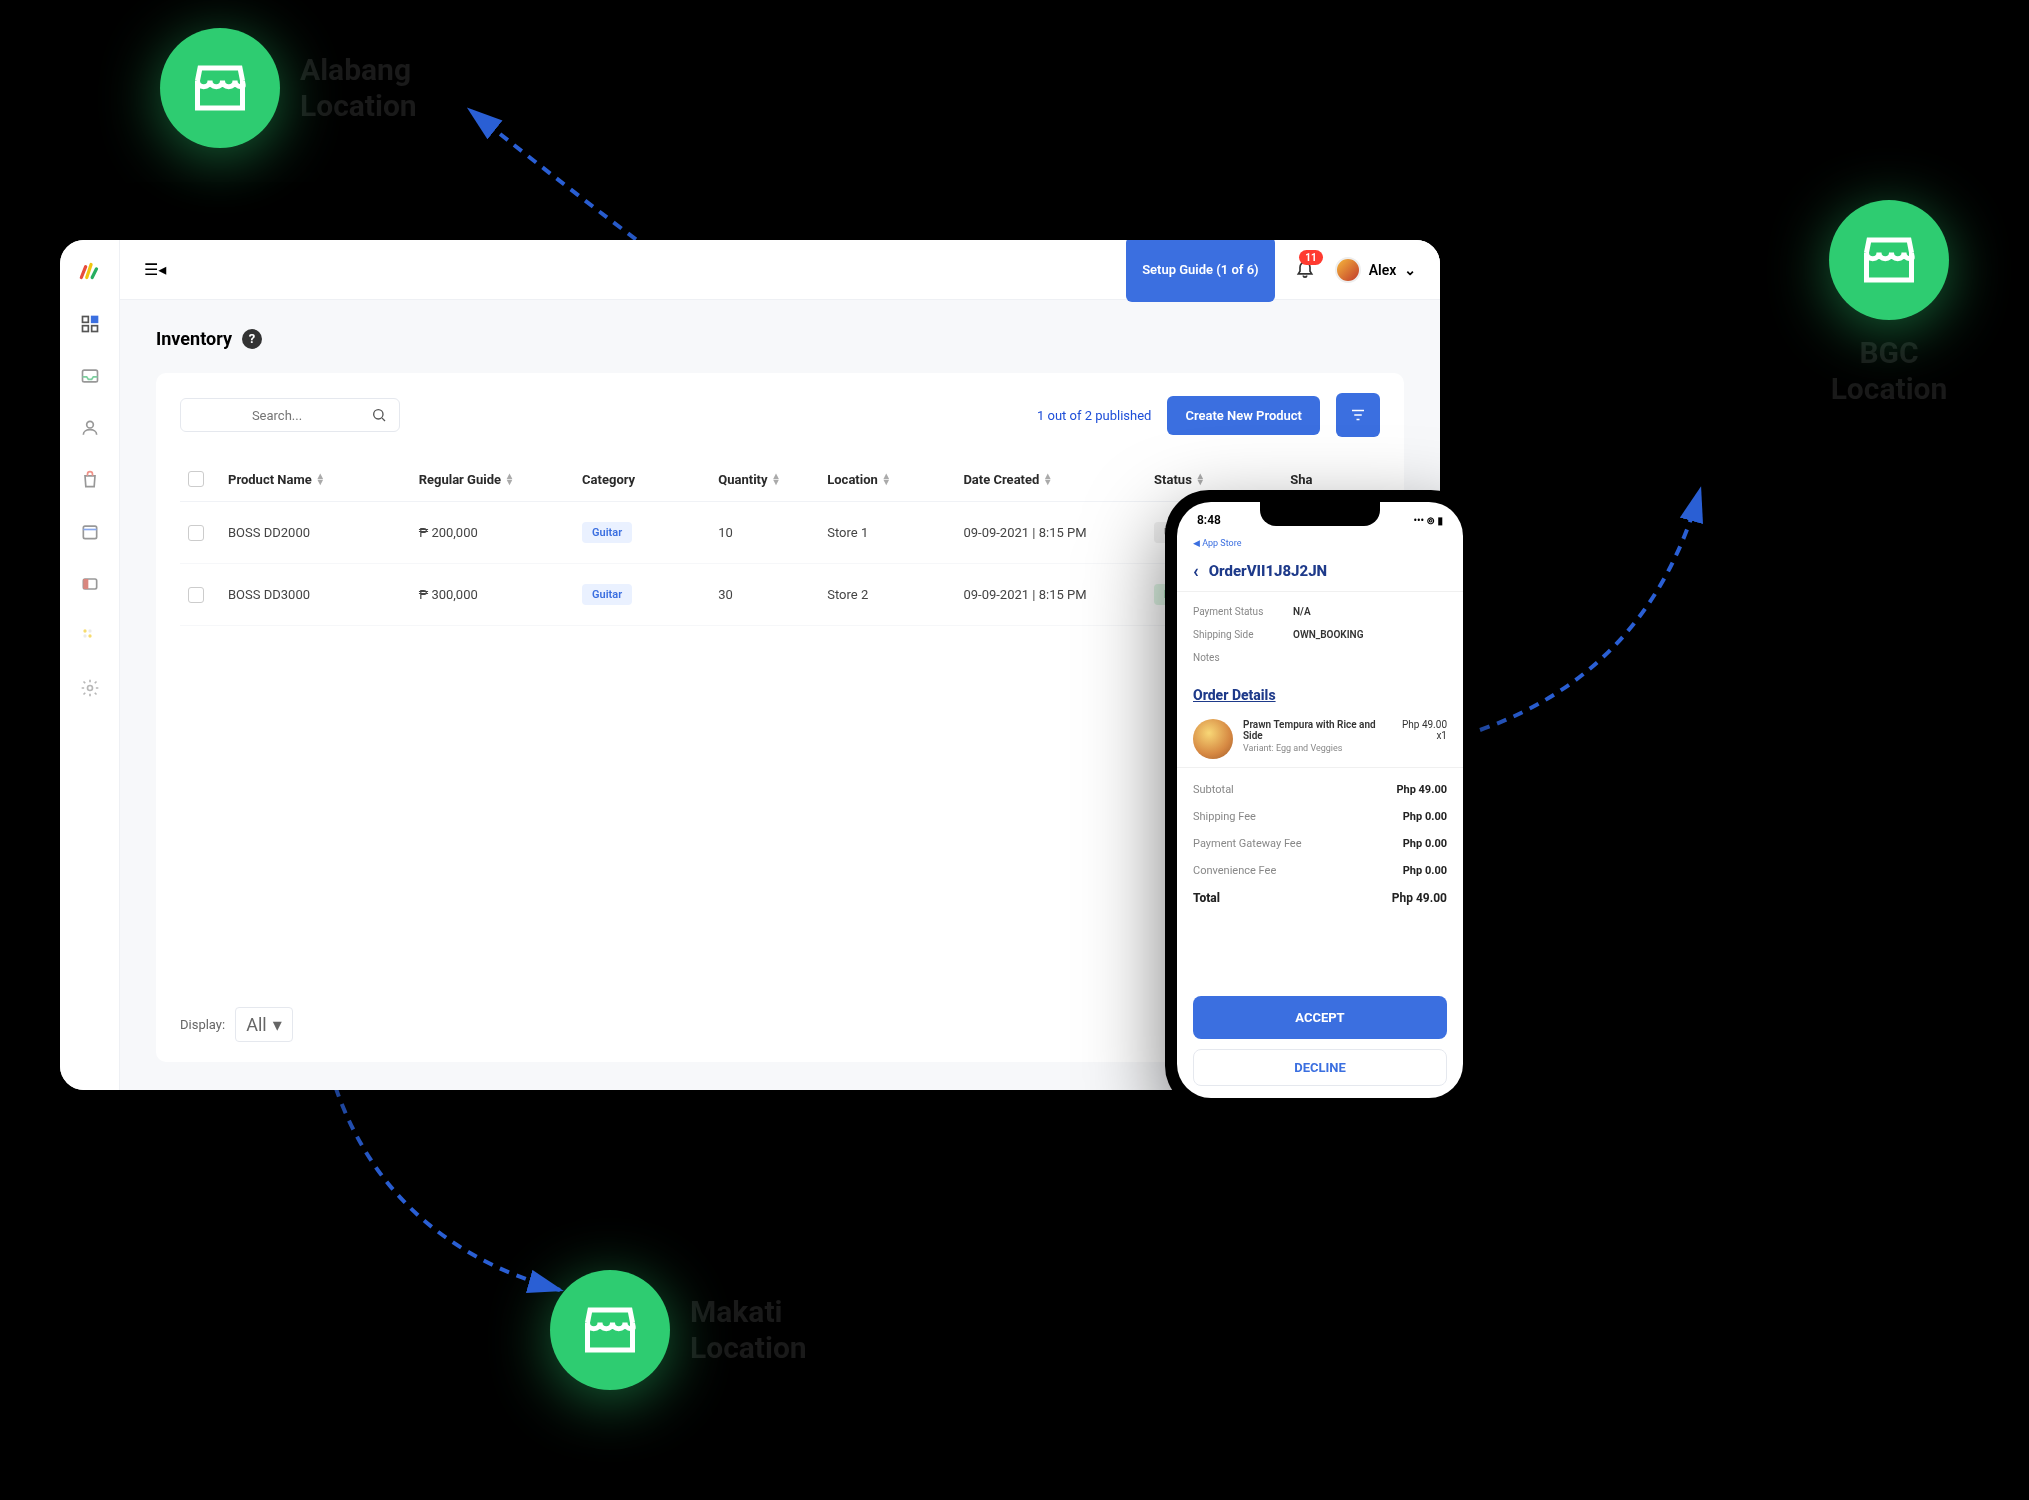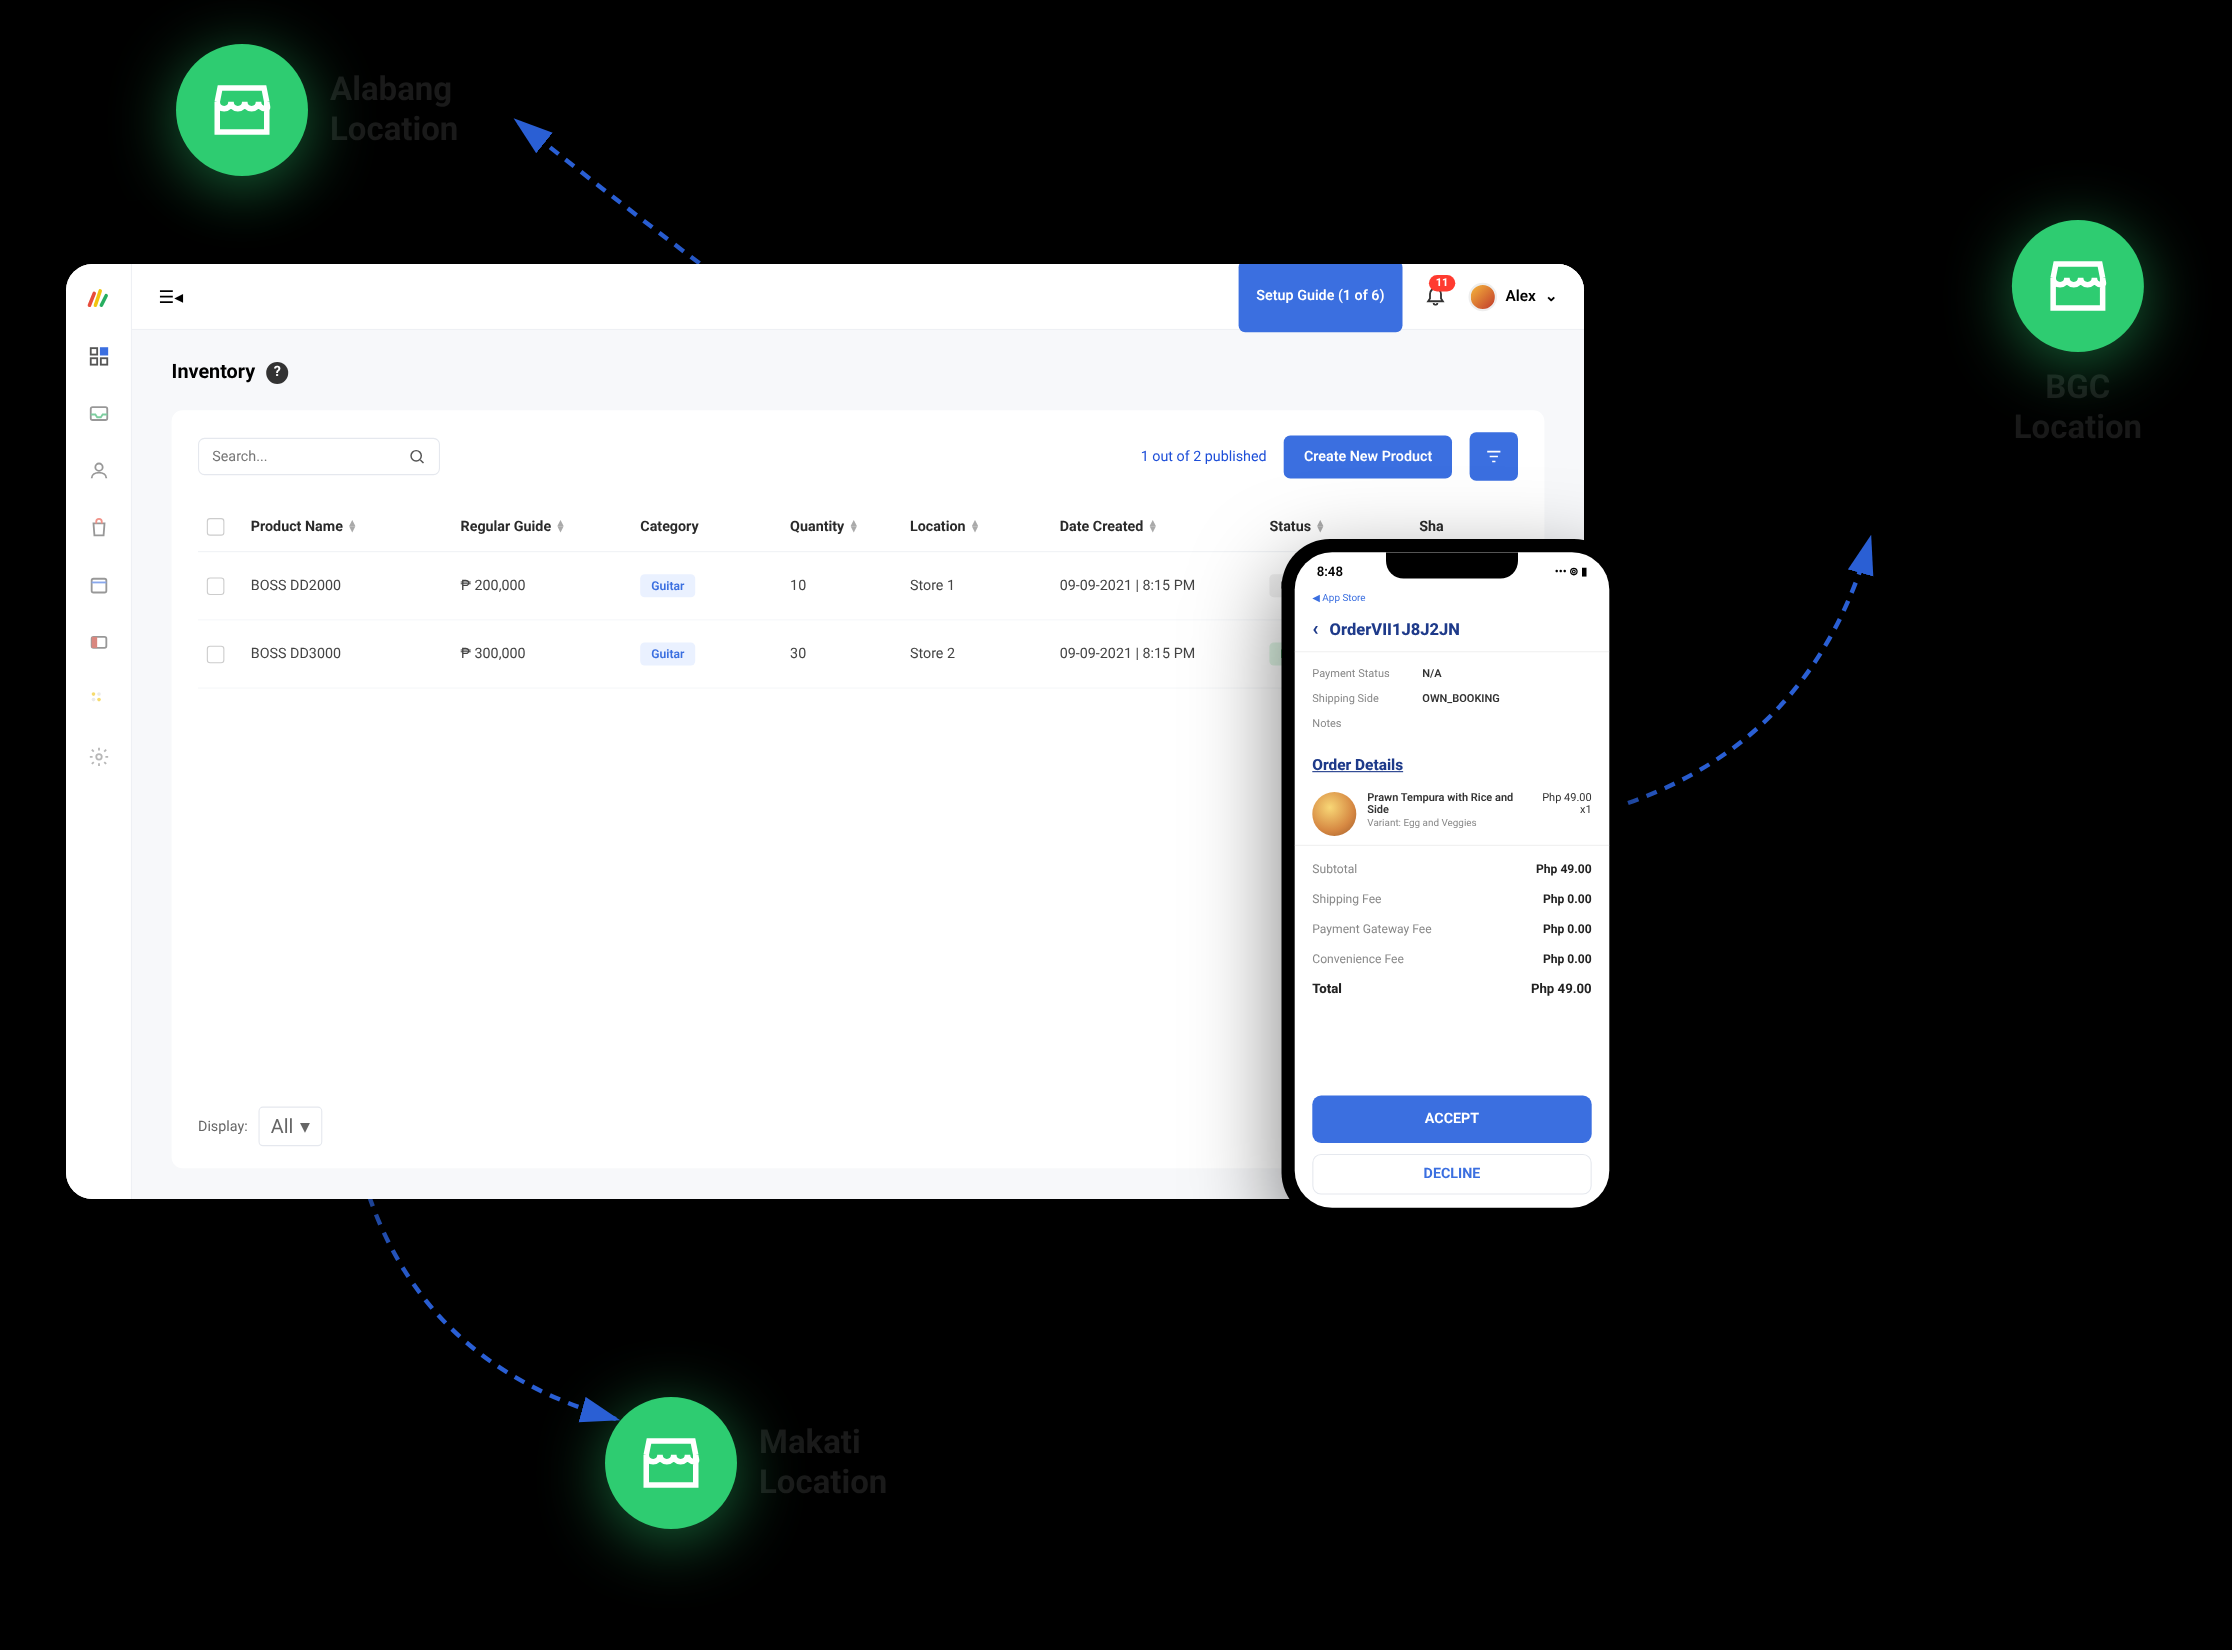--- a/index.html
+++ b/index.html
@@ -4,21 +4,21 @@
 <style>
 * { box-sizing: border-box; margin: 0; padding: 0; font-family: -apple-system, BlinkMacSystemFont, 'Segoe UI', Roboto, sans-serif; }
 body { background: #000; width: 2029px; height: 1500px; position: relative; overflow: hidden; }
 
 
 .location-bubble { position: absolute; display: flex; align-items: center; gap: 20px; }
 .store-circle { width: 120px; height: 120px; background: #2ecc71; border-radius: 50%; display: flex; align-items: center; justify-content: center; filter: drop-shadow(0 10px 30px rgba(46,204,113,0.5)); }
 .store-circle svg { width: 60px; height: 60px; }
 .location-label { font-size: 30px; font-weight: 700; color: #1a1a1a; line-height: 1.2; }
 
-.bubble-alabang { top: 40px; left: 160px; }
+.bubble-alabang { top: 28px; left: 160px; }
 .bubble-bgc { top: 200px; right: 80px; flex-direction: column; gap: 15px; }
 .bubble-bgc .location-label { text-align: center; }
 .bubble-makati { bottom: 110px; left: 550px; }
 
 
 .arrow-line { position: absolute; pointer-events: none; }
 
 
 .dashboard { position: absolute; top: 240px; left: 60px; width: 1380px; height: 850px; background: #fff; border-radius: 24px; box-shadow: 0 30px 80px rgba(0,0,0,0.4); overflow: hidden; display: flex; }
 
@@ -38,21 +38,21 @@
 .user-chip { display: flex; align-items: center; gap: 8px; cursor: pointer; font-size: 14px; font-weight: 600; }
 .avatar { width: 26px; height: 26px; border-radius: 50%; background: linear-gradient(135deg,#f6b73c,#c0392b); border: 2px solid #eee; }
 
 .content { padding: 28px 36px; flex: 1; display: flex; flex-direction: column; }
 .page-title { font-size: 18px; font-weight: 700; display: flex; align-items: center; gap: 10px; margin-bottom: 24px; }
 .help-icon { width: 20px; height: 20px; border-radius: 50%; background: #333; color: #fff; display: inline-flex; align-items: center; justify-content: center; font-size: 13px; font-weight: 700; }
 
 .card { background: #fff; border-radius: 10px; padding: 20px 24px; flex: 1; display: flex; flex-direction: column; }
 .card-header { display: flex; align-items: center; justify-content: space-between; margin-bottom: 20px; }
 .search-box { display: flex; align-items: center; border: 1px solid #e5e8ee; border-radius: 6px; padding: 8px 12px; width: 220px; gap: 10px; }
-.search-box input { border: none; outline: none; flex: 1; font-size: 13px; }
+.search-box input { border: none; outline: none; flex: 1; font-size: 13px; text-align: center; }
 .header-right { display: flex; align-items: center; gap: 16px; }
 .pub-info { font-size: 13px; color: #1d4ed8; }
 .create-btn { background: #3b6fe0; color: #fff; padding: 12px 18px; border-radius: 6px; font-size: 13px; font-weight: 600; cursor: pointer; }
 .filter-btn { background: #3b6fe0; color: #fff; width: 44px; height: 44px; border-radius: 6px; display: flex; align-items: center; justify-content: center; cursor: pointer; }
 
 .table { width: 100%; }
 .table-head { display: grid; grid-template-columns: 40px 1.4fr 1.2fr 1fr 0.8fr 1fr 1.4fr 1fr 0.6fr; align-items: center; padding: 14px 8px; font-size: 13px; font-weight: 700; color: #2a2a2a; border-bottom: 1px solid #f0f2f6; }
 .table-row { display: grid; grid-template-columns: 40px 1.4fr 1.2fr 1fr 0.8fr 1fr 1.4fr 1fr 0.6fr; align-items: center; padding: 20px 8px; font-size: 13px; color: #444; border-bottom: 1px solid #f6f7f9; }
 .checkbox { width: 16px; height: 16px; border: 1.5px solid #ccc; border-radius: 3px; cursor: pointer; }
 .th-cell { display: flex; align-items: center; gap: 6px; }

